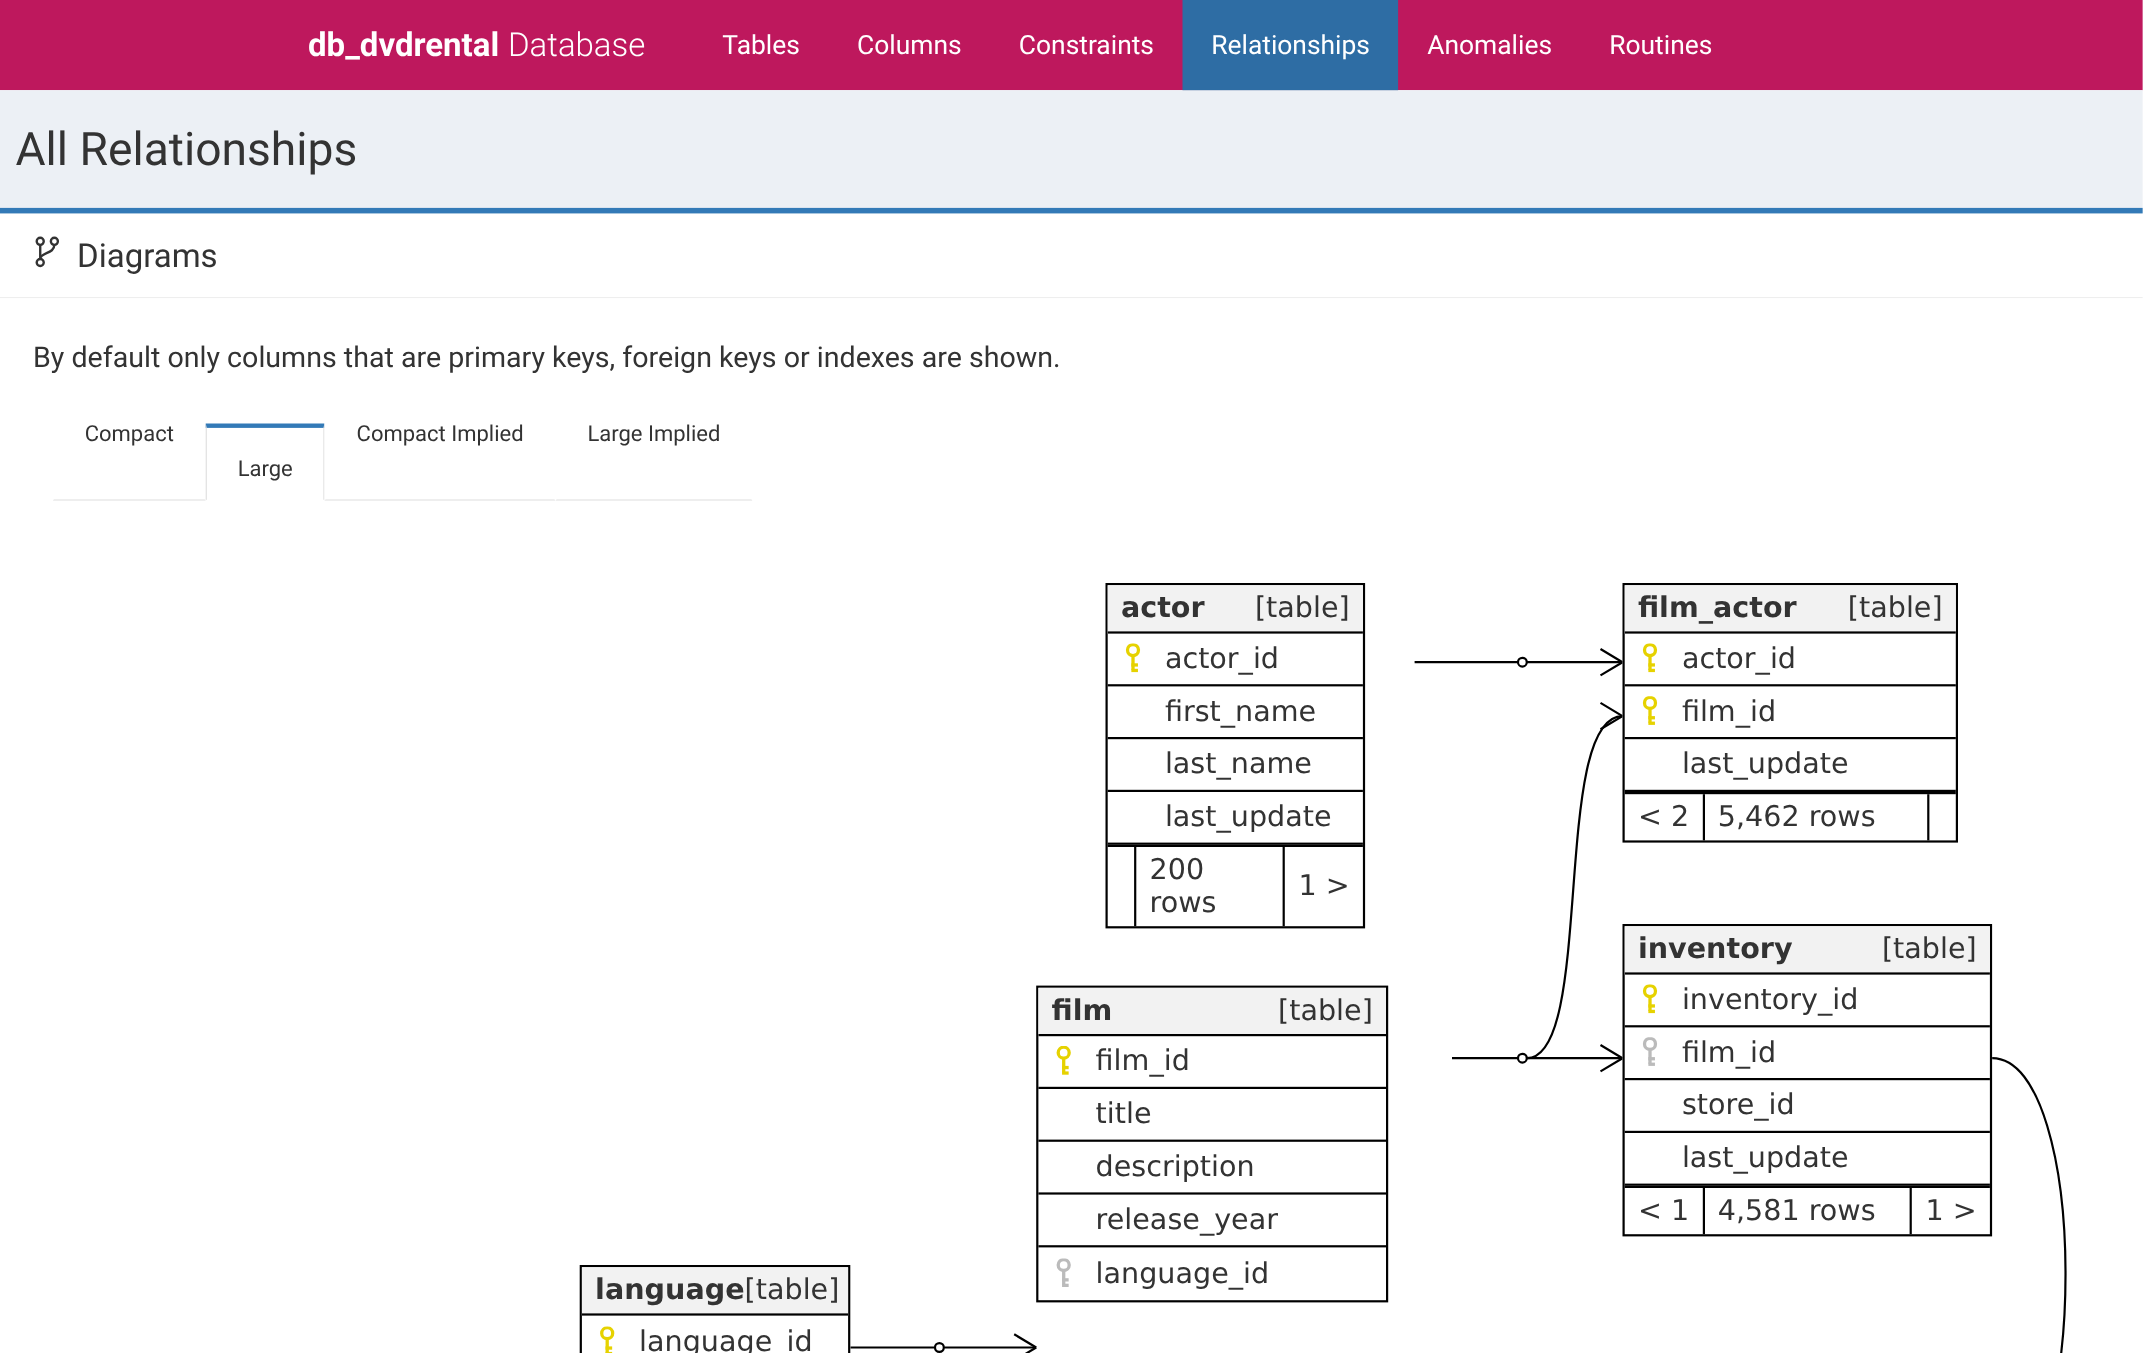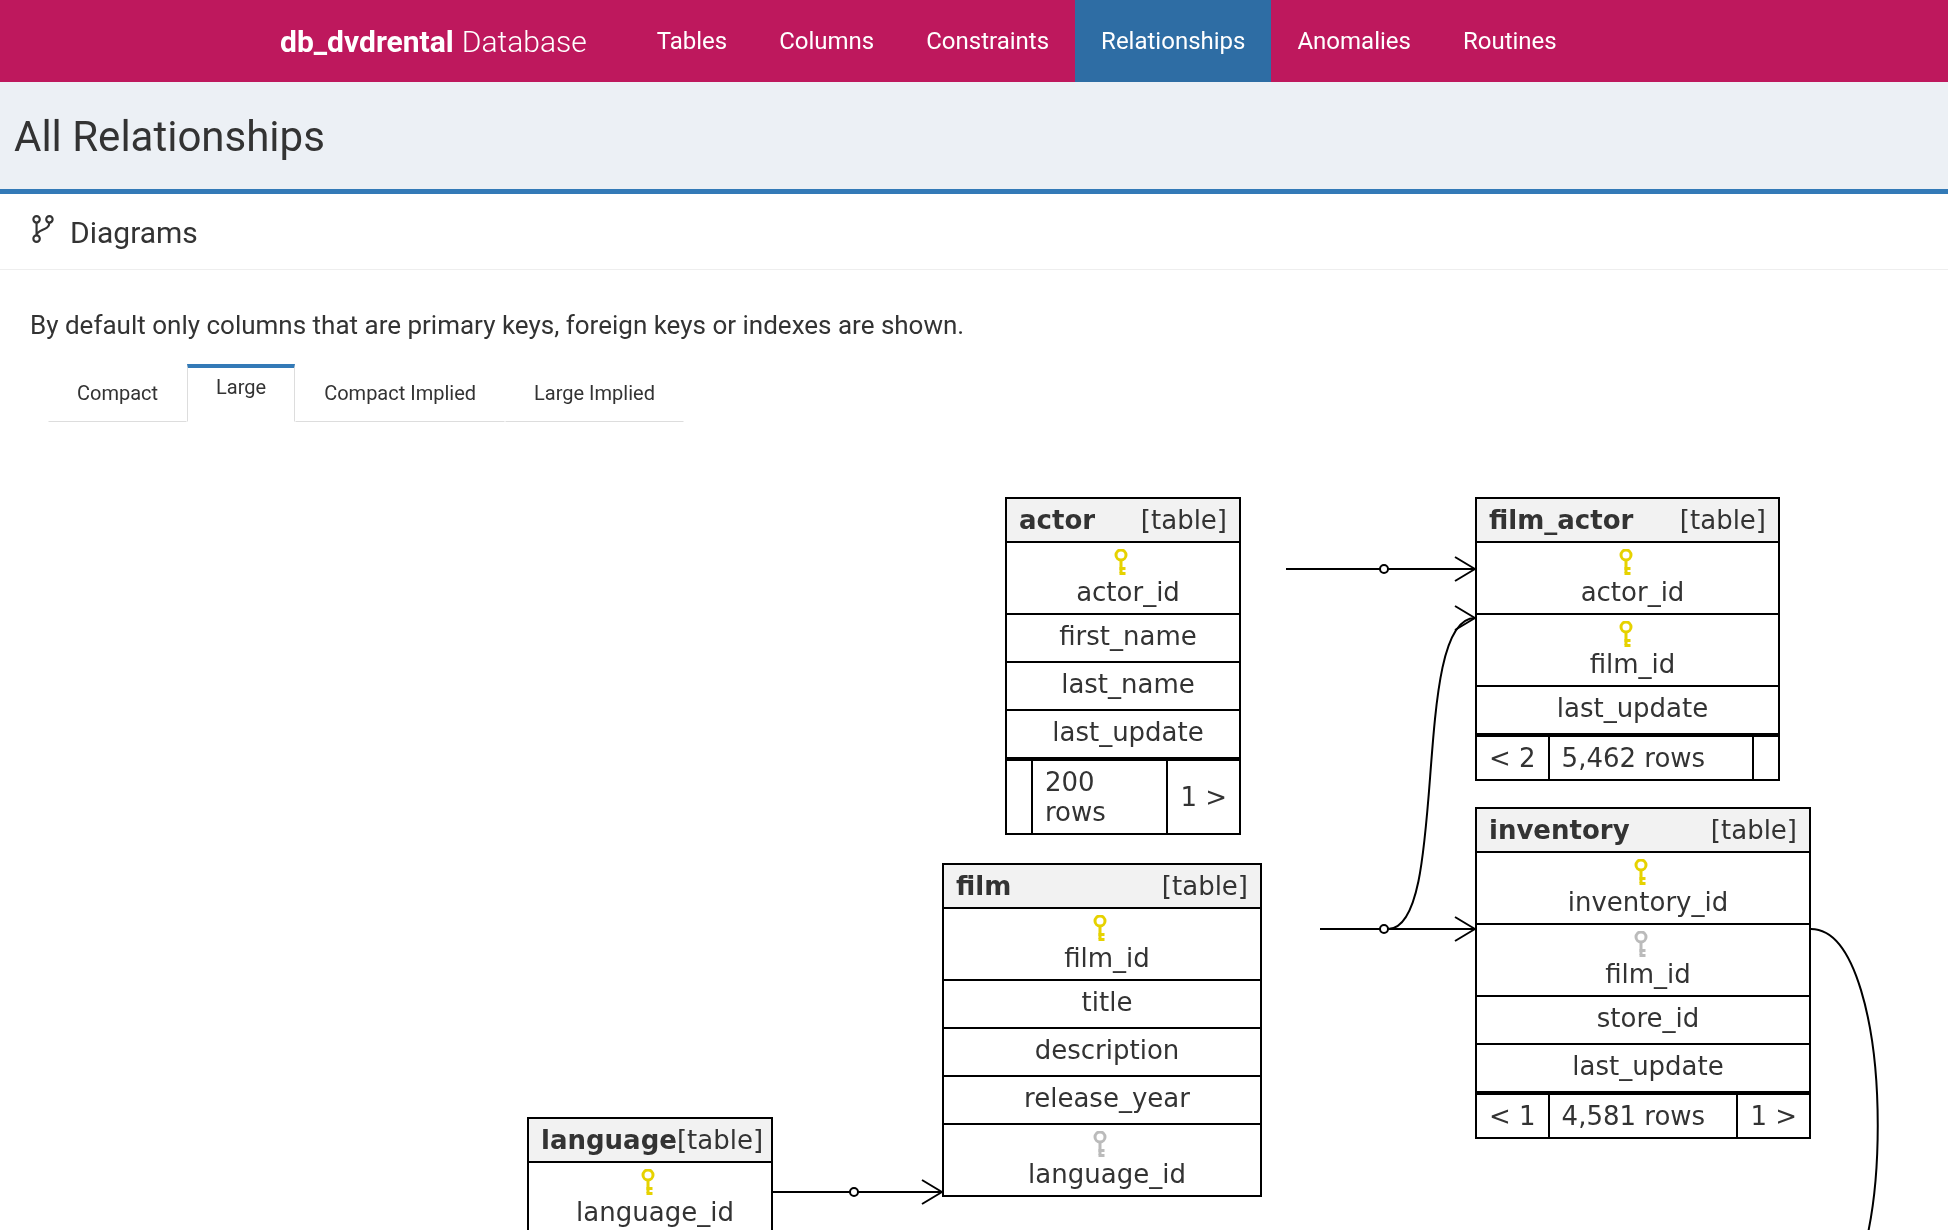--- a/index.html
+++ b/index.html
@@ -20,32 +20,32 @@
   
   .section-heading { padding: 20px 30px 18px; border-bottom: 1px solid #eee; display: flex; align-items: center; gap: 14px; font-size: 30px; font-weight: 400; color: #333; }
 
   
   .content { padding: 40px 30px 0 30px; position: relative; }
   .intro-text { font-size: 26px; font-weight: 400; color: #333; margin-bottom: 24px; }
 
   
   .subtabs { display: flex; border-collapse: collapse; margin-left: 18px; }
   .subtab { font-size: 20px; font-weight: 400; padding: 16px 28px; border: 1px solid transparent; border-bottom: 1px solid #ddd; cursor: pointer; color: #333; background: #fff; }
-  .subtab.active { border: 1px solid #ddd; border-top: 4px solid #337ab7; border-bottom: 1px solid #fff; padding-top: 7px; }
+  .subtab.active { border: 1px solid #ddd; border-top: 4px solid #337ab7; border-bottom: 1px solid #fff; padding-top: 25px; margin-top: 20px; }
 
   
   .diagram { position: relative; width: 100%; height: 900px; }
   .diagram svg.wires { position: absolute; inset: 0; width: 100%; height: 100%; pointer-events: none; }
 
   
   .tbl { position: absolute; border: 2px solid #000; background: #fff; font-family: "DejaVu Sans", Verdana, Geneva, sans-serif; }
   .tbl .hdr { background: #f2f2f2; border-bottom: 2px solid #000; display: flex; align-items: center; padding: 6px 12px; font-size: 26px; }
   .tbl .hdr .tname { font-weight: 700; flex: 1; }
   .tbl .hdr .ttype { font-weight: 400; color: #333; }
-  .tbl .row { border-bottom: 2px solid #000; display: flex; align-items: center; padding: 6px 12px 6px 8px; font-size: 26px; min-height: 48px; flex-direction: column; }
+  .tbl .row { border-bottom: 2px solid #000; display: flex; align-items: center; padding: 6px 12px 6px 8px; font-size: 26px; min-height: 48px; }
   .tbl .row:last-child { border-bottom: none; justify-content: center; }
   .tbl .row .keycol { width: 30px; display: flex; justify-content: center; }
   .tbl .row .colname { padding-left: 14px; flex: 1; }
   .tbl .ftr { display: flex; align-items: stretch; font-size: 26px; }
   .tbl .ftr > div { border-right: 2px solid #000; padding: 6px 12px; display: flex; align-items: center; }
   .tbl .ftr > div:last-child { border-right: none; }
   .tbl .ftr .grow { flex: 1; }
 
   
   #tbl-actor      { left: 975px;  top: 75px;  width: 236px; }

